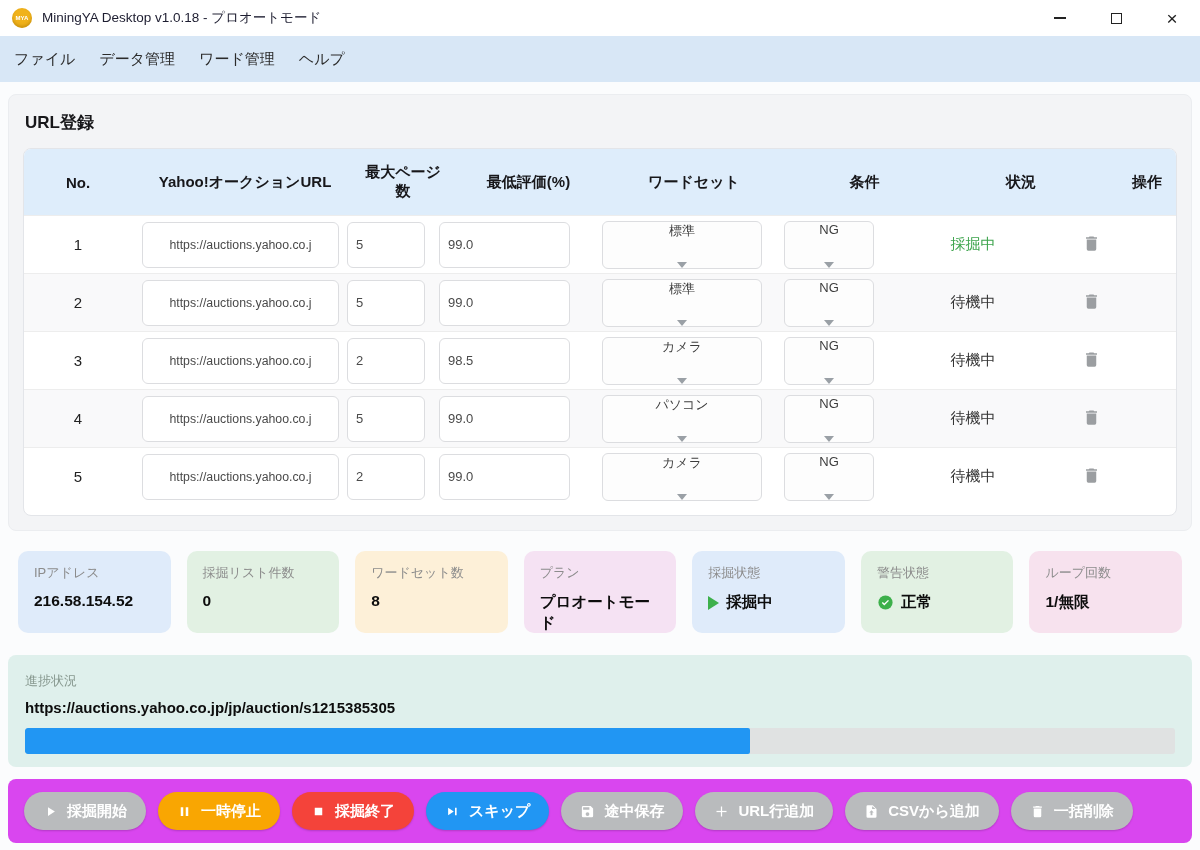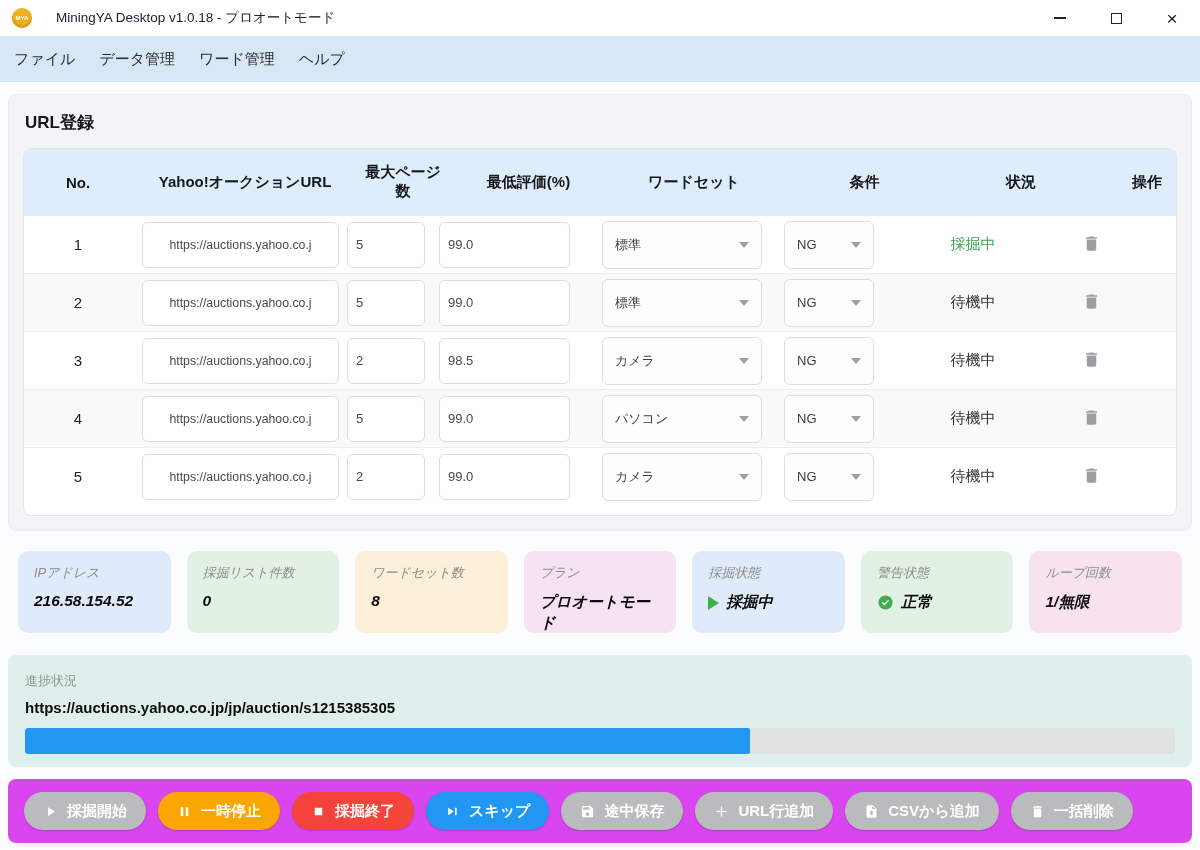--- a/index.html
+++ b/index.html
@@ -4,21 +4,21 @@
 <style>
   * { margin:0; padding:0; box-sizing:border-box; }
   html,body { width:1200px; height:850px; overflow:hidden; background:#fbfcfd;
     font-family:"Liberation Sans", sans-serif; }
 
   
   .titlebar { height:36px; background:#ffffff; display:flex; align-items:center; padding:0 0 0 12px; }
   .app-logo { width:20px; height:20px; border-radius:50%; background:#f0b21a;
     color:#fff; font-size:6px; font-weight:bold; display:flex; align-items:center; justify-content:center;
     box-shadow: inset 0 -2px 3px rgba(160,110,0,.45); }
-  .app-title { margin-left:24px; font-size:13.5px; color:#1d1d30; }
+  .app-title { margin-left:10px; font-size:13.5px; color:#1d1d30; }
   .win-controls { margin-left:auto; display:flex; height:100%; }
   .win-btn { width:56px; height:100%; display:flex; align-items:center; justify-content:center; cursor:pointer; }
   .glyph-min { width:12px; height:1.5px; background:#222; }
   .glyph-max { width:11px; height:11px; border:1.5px solid #222; }
   .glyph-close { font-size:19px; color:#222; line-height:1; font-weight:400; }
 
   
   .menubar { height:46px; background:#d8e7f6; display:flex; align-items:center; gap:24px; padding:0 0 0 14px; }
   .menu-item { font-size:15px; color:#2b2b2b; cursor:pointer; }
 
@@ -35,30 +35,30 @@
   .th.op { text-align:left; padding-left:32px; }
   .trow { height:58px; border-top:1px solid #ededed; background:#fff; }
   .trow:nth-child(even) { background:#f9f9fa; }
   .c.no { text-align:center; font-size:15px; color:#222; }
   .inp { height:46px; border:1px solid #dcdde0; border-radius:6px; background:#fff; color:#4a4a4a;
     font-family:"Liberation Sans", sans-serif; padding:0 8px; }
   .inp.url { width:197px; margin-left:10px; font-size:12.3px;text-align:center; }
   .inp.pages { width:78px; margin-left:5px; font-size:13px; }
   .inp.rating { width:131px; margin-left:7px; font-size:13px; }
   .sel { height:48px; border:1px solid #dcdde0; border-radius:6px; background:#fdfdfd; display:flex;
-    align-items:center; justify-content:space-between; padding:0 12px; font-size:13px; color:#3c3c3c; cursor:pointer; }
+    align-items:center; justify-content:space-between; padding:0 12px; font-size:13px; color:#3c3c3c; cursor:pointer;flex-direction:column; }
   .sel.wordset { width:160px; margin-left:25px; }
   .sel.cond { width:90px; margin-left:37px; }
   .caret { width:0; height:0; border-left:5.5px solid transparent; border-right:5.5px solid transparent; border-top:6.5px solid #9aa0a6; }
   .c.status { text-align:center; font-size:15px; font-weight:500; }
   .trash { background:none; border:none; cursor:pointer; margin-left:38px; display:block; }
   .trash svg { width:19px; height:19px; fill:#9b9ea1; }
 
   
-  .cards { display:flex; gap:16px; margin:20px 10px 0 10px;font-style:italic; }
+  .cards { display:flex; gap:16px; margin:20px 10px 0 10px; }
   .card { flex:1; height:82px; border-radius:10px; padding:13px 16px; }
   .card-label { font-size:13px; color:#8c8c8c; }
   .card-value { margin-top:10px; font-size:15.5px; font-weight:bold; color:#0d0d0d; display:flex; align-items:center; gap:7px; }
   .icon-play-green { width:0; height:0; border-top:7px solid transparent; border-bottom:7px solid transparent; border-left:11px solid #3db04b; }
   .icon-check svg { width:17px; height:17px; display:block; }
 
   
   .progress-panel { margin-top:22px; background:#dff0ec; border-radius:8px; padding:17px; height:112px; }
   .progress-label { font-size:13px; color:#87988f; }
   .progress-url { margin-top:9px; font-size:15px; font-weight:bold; color:#0d0d0d; }

